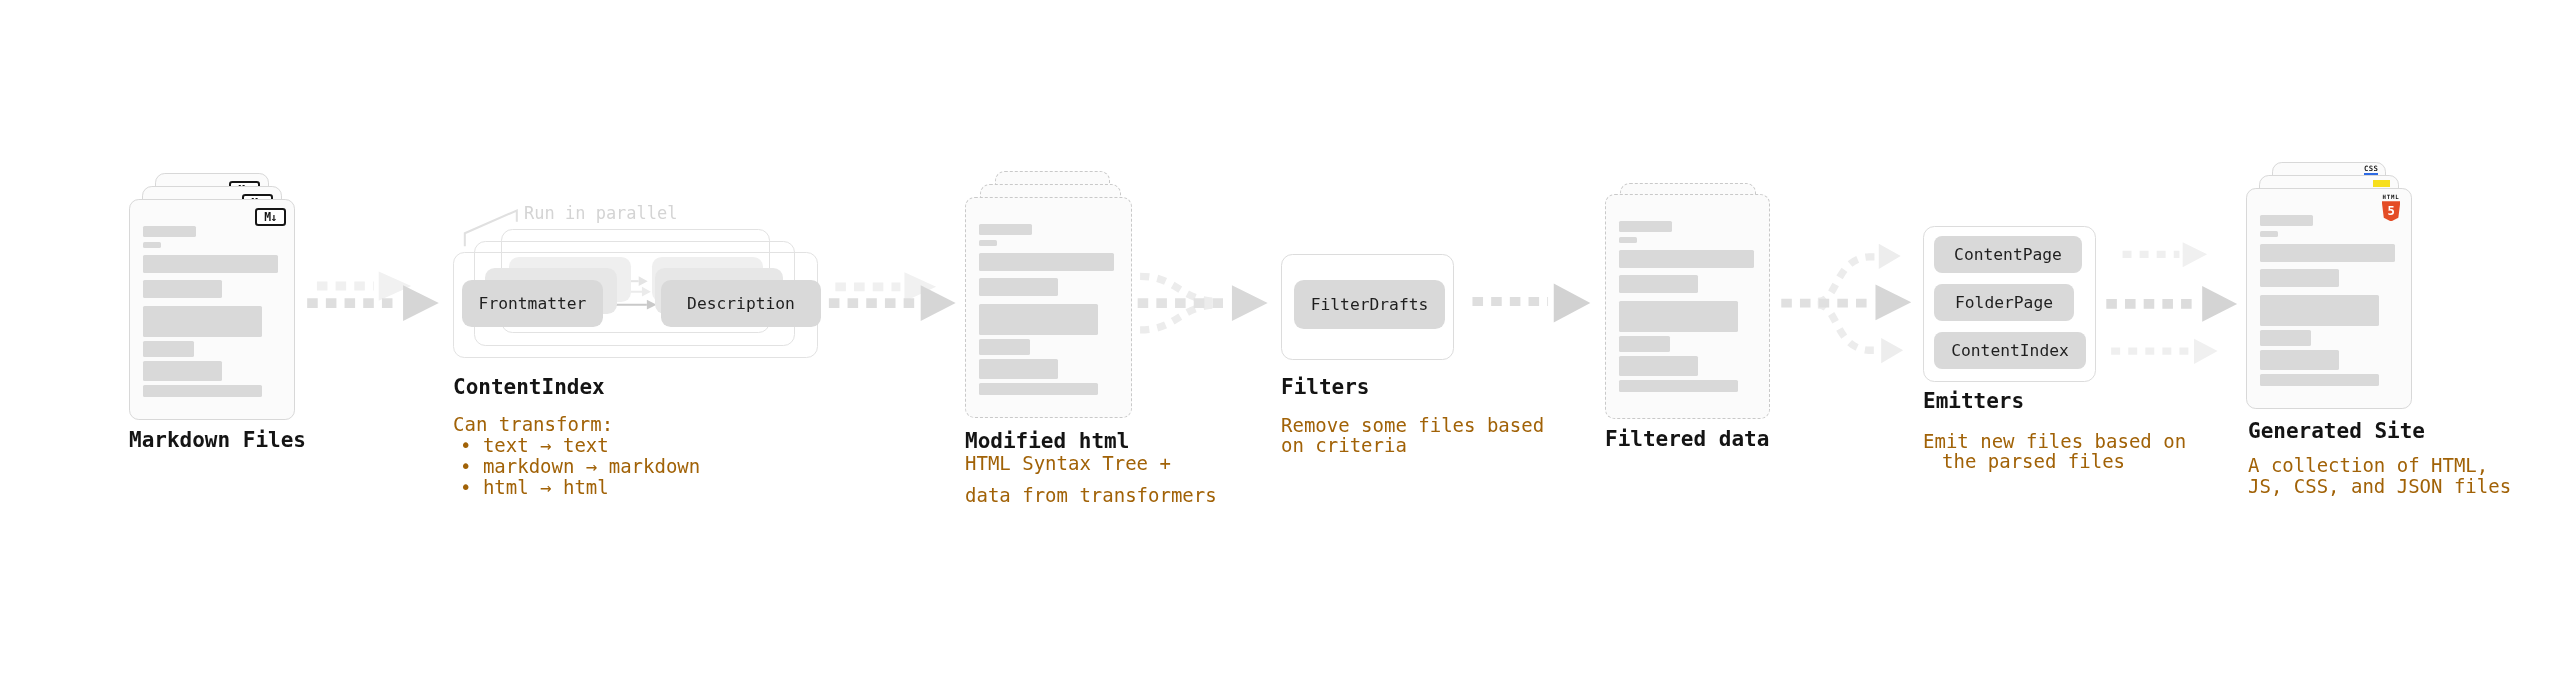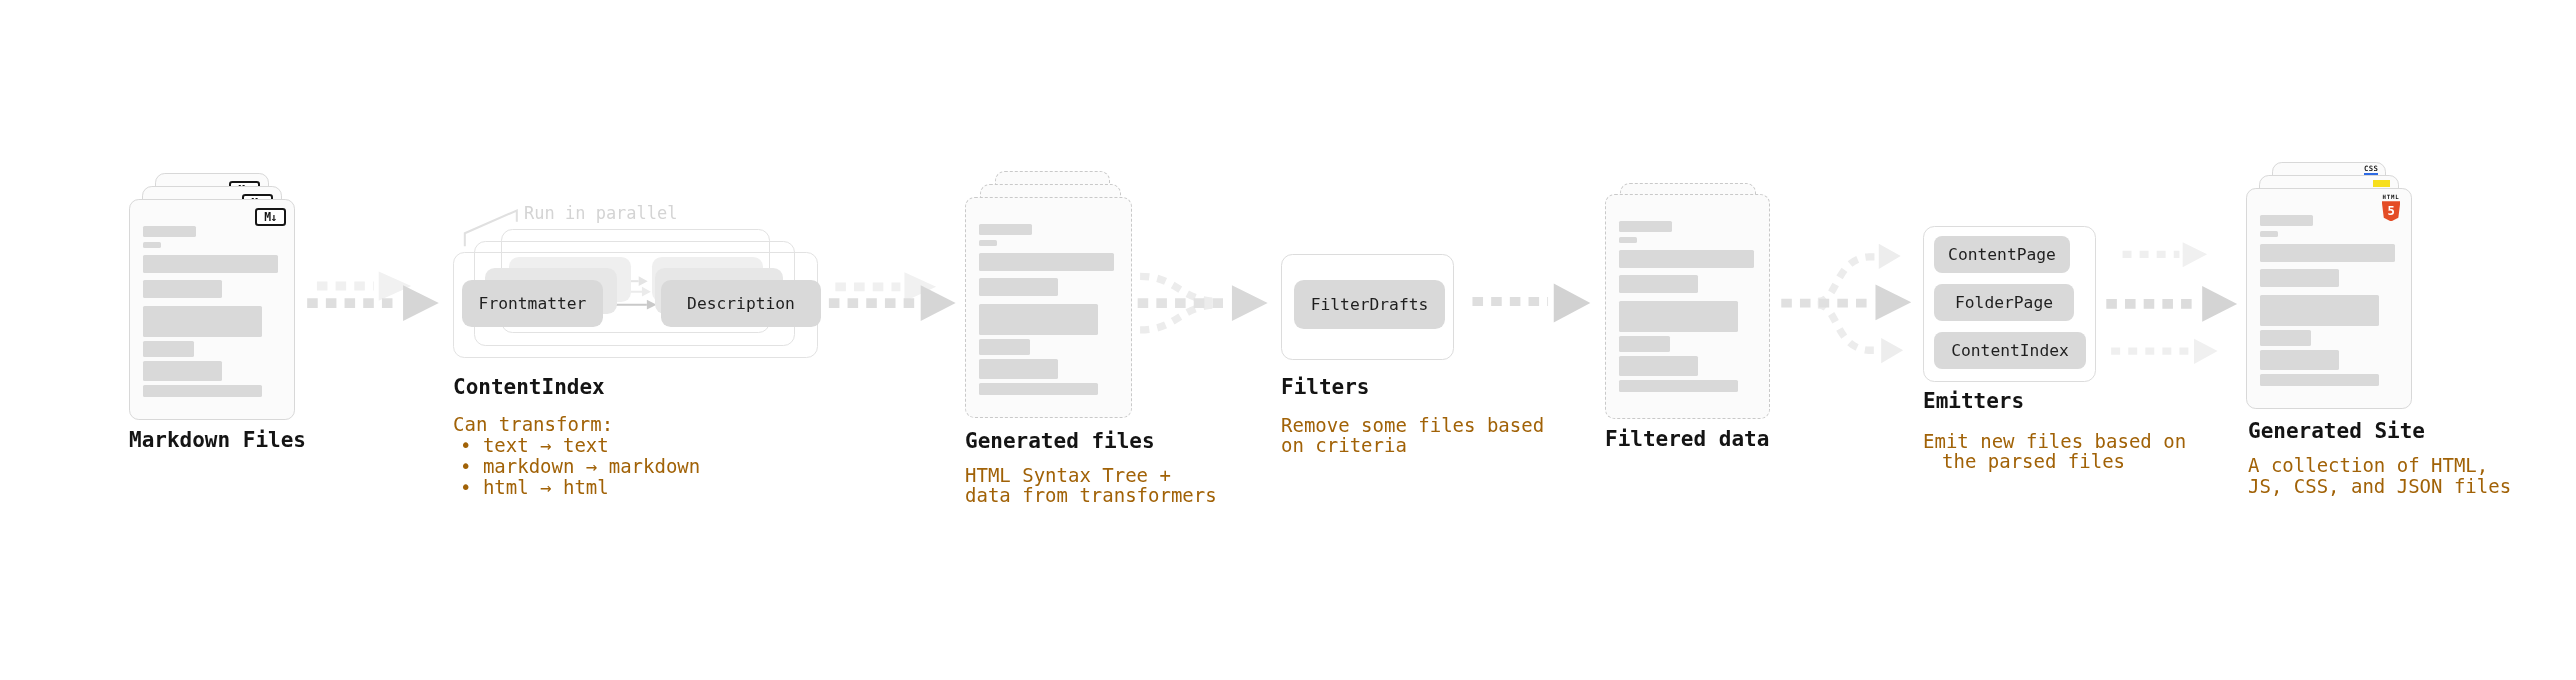--- a/index.html
+++ b/index.html
@@ -165,22 +165,22 @@
     <div class="file-card dashed" style="left:965px;top:197px;width:167px;height:221px;">
       <div class="bar b1"></div>
       <div class="bar b2"></div>
       <div class="bar b3"></div>
       <div class="bar b4"></div>
       <div class="bar b5"></div>
       <div class="bar b6"></div>
       <div class="bar b7"></div>
       <div class="bar b8"></div>
     </div>
-    <div class="stage-label" style="left:965px;top:429px;">Generated files</div>
-    <div class="stage-desc" style="left:965px;top:464px;">HTML Syntax Tree +</div>
+    <div class="stage-label" style="left:965px;top:429px;">Modified html</div>
+    <div class="stage-desc" style="left:965px;top:452px;">HTML Syntax Tree +</div>
     <div class="stage-desc" style="left:965px;top:484px;">data from transformers</div>
   </div>
 
   <div class="stage">
     <div class="panel" style="left:1281px;top:254px;width:173px;height:106px;"></div>
     <div class="chip" style="left:1294px;top:280px;width:151px;height:49px;">FilterDrafts</div>
     <div class="stage-label" style="left:1281px;top:375px;">Filters</div>
     <div class="stage-desc" style="left:1281px;top:414px;">Remove some files based</div>
     <div class="stage-desc" style="left:1281px;top:434px;">on criteria</div>
   </div>
@@ -195,21 +195,21 @@
       <div class="bar b5"></div>
       <div class="bar b6"></div>
       <div class="bar b7"></div>
       <div class="bar b8"></div>
     </div>
     <div class="stage-label" style="left:1605px;top:427px;">Filtered data</div>
   </div>
 
   <div class="stage">
     <div class="panel" style="left:1923px;top:226px;width:173px;height:156px;"></div>
-    <div class="chip" style="left:1934px;top:236px;width:136px;height:37px;border-radius:8.1px;">ContentPage</div>
+    <div class="chip" style="left:1934px;top:236px;width:148px;height:37px;border-radius:8.1px;">ContentPage</div>
     <div class="chip" style="left:1934px;top:284px;width:140px;height:37px;border-radius:8.1px;">FolderPage</div>
     <div class="chip" style="left:1934px;top:332px;width:152px;height:37px;border-radius:8.1px;">ContentIndex</div>
     <div class="stage-label" style="left:1923px;top:389px;">Emitters</div>
     <div class="stage-desc" style="left:1923px;top:430px;">Emit new files based on</div>
     <div class="stage-desc" style="left:1923px;top:450px;margin-left:19px;">the parsed files</div>
   </div>
 
   <div class="stage">
     <div class="file-card" style="left:2272px;top:162px;width:114px;height:221px;">
       <div class="css-badge">

